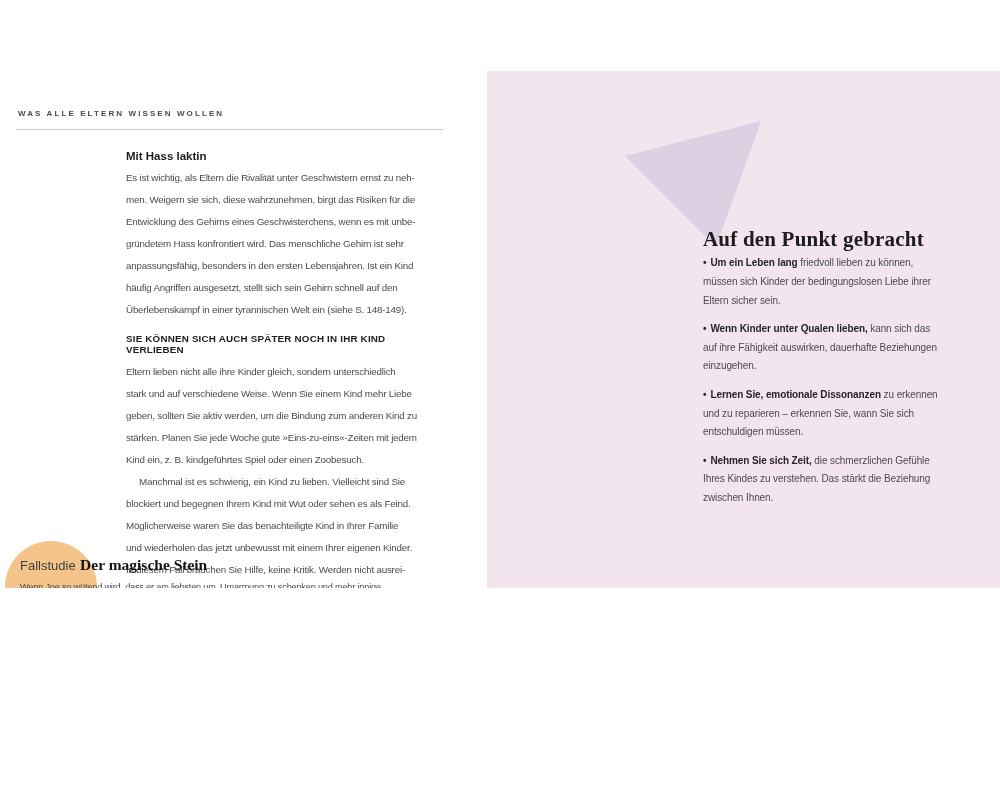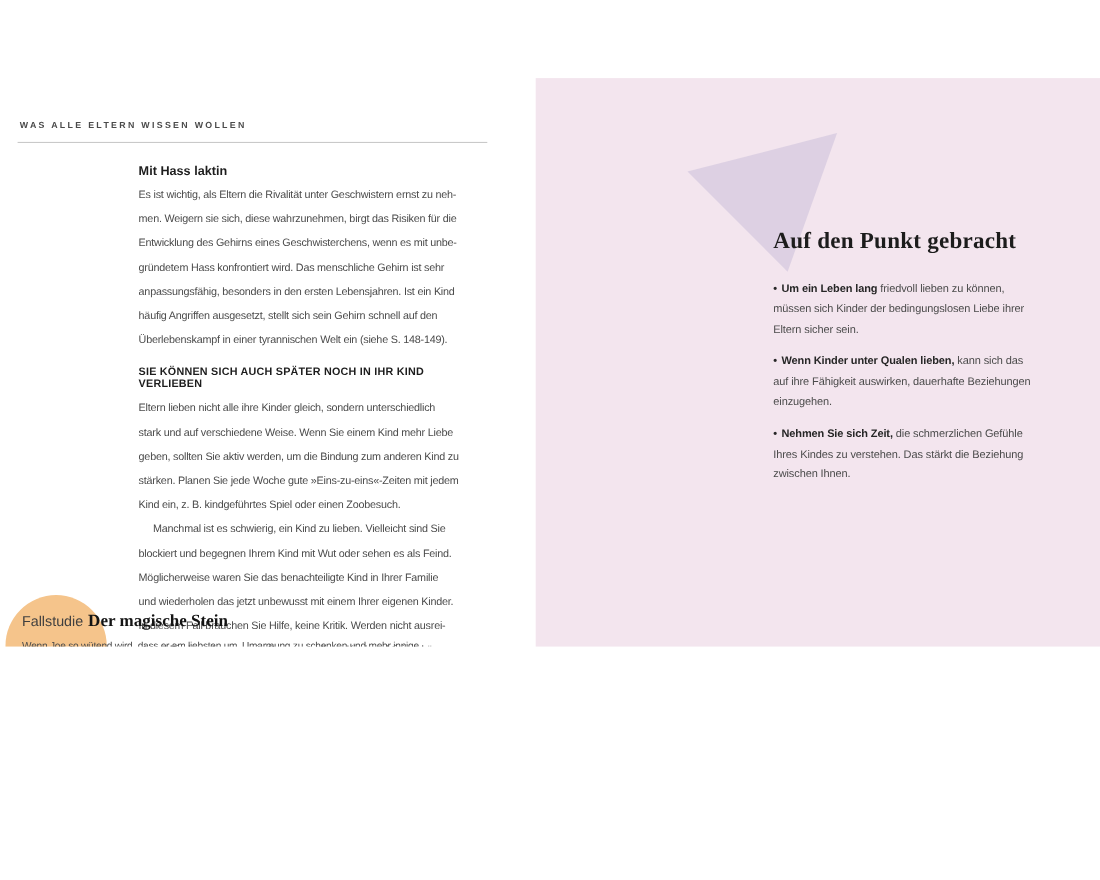--- a/index.html
+++ b/index.html
@@ -22,21 +22,21 @@
   .case-head{margin:0 0 7px 0;}
   .case-label{font-size:13px;color:#3f3f3f;}
   .case-title{font-family:"Liberation Serif",serif;font-size:15.5px;font-weight:700;color:#141414;}
   .case-cols{display:flex;gap:4px;}
   .case-col{width:196px;font-size:9.2px;line-height:12.6px;letter-spacing:-0.2px;
             white-space:pre-line;color:#4a4a4a;margin:0;}
   .pagenum{position:absolute;left:18px;top:692px;font-size:9px;font-weight:700;color:#333;}
   
   .panel{position:absolute;left:487px;top:71px;width:513px;height:656px;background:#f3e5ee;}
   .panel svg{position:absolute;left:0;top:0;}
-  .panel-title{position:absolute;left:216px;top:135px;margin:0;font-family:"Liberation Serif",serif;
+  .panel-title{position:absolute;left:216px;top:156px;margin:0;font-family:"Liberation Serif",serif;
                font-size:21px;font-weight:700;color:#1c1c1c;letter-spacing:0.2px;}
   .bullets{position:absolute;left:216px;top:112px;width:237px;list-style:none;margin:0;padding:0;}
   .bullets li{margin:0 0 9.5px 0;font-size:10px;line-height:18.8px;letter-spacing:-0.1px;color:#4b4b4b;}
   .dot{font-weight:700;color:#262626;margin-right:4px;}
   .b{font-weight:700;color:#262626;}
 </style>
 </head>
 <body>
 
 <div class="canvas">
@@ -102,17 +102,18 @@
   <div class="pagenum">112</div>
 
   <div class="panel">
     <svg width="513" height="656" viewBox="0 0 513 656">
       <polygon points="138,85 274,50 229,176" fill="#d8cde0" opacity="0.85"></polygon>
     </svg>
     <h2 class="panel-title">Auf den Punkt gebracht</h2>
     <ul class="bullets" style="top:183px;">
       <li><span class="dot">•</span><span class="b">Um ein Leben lang</span><span> friedvoll lieben zu können, müssen sich Kinder der bedingungs­losen Liebe ihrer Eltern sicher sein.</span></li>
       <li><span class="dot">•</span><span class="b">Wenn Kinder unter Qualen lieben,</span><span> kann sich das auf ihre Fähigkeit auswirken, dauer­hafte Beziehungen einzugehen.</span></li>
+      <li><span class="dot">•</span><span class="b">Lernen Sie, emotionale Dissonanzen</span><span> zu erkennen und zu reparieren – erkennen Sie, wann Sie sich entschuldigen müssen.</span></li>
       <li><span class="dot">•</span><span class="b">Nehmen Sie sich Zeit,</span><span> die schmerzlichen Gefühle Ihres Kindes zu verstehen. Das stärkt die Beziehung zwischen Ihnen.</span></li>
     </ul>
   </div>
 
 </div>
 
 </body></html>

